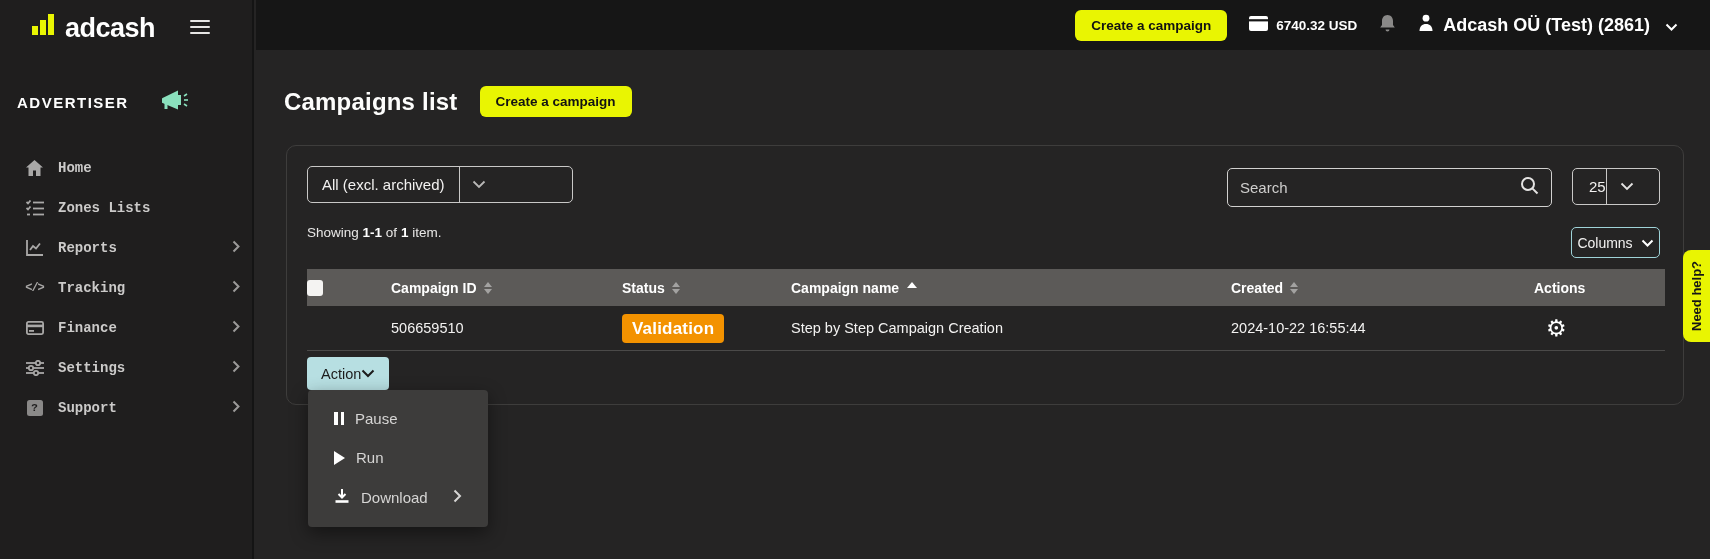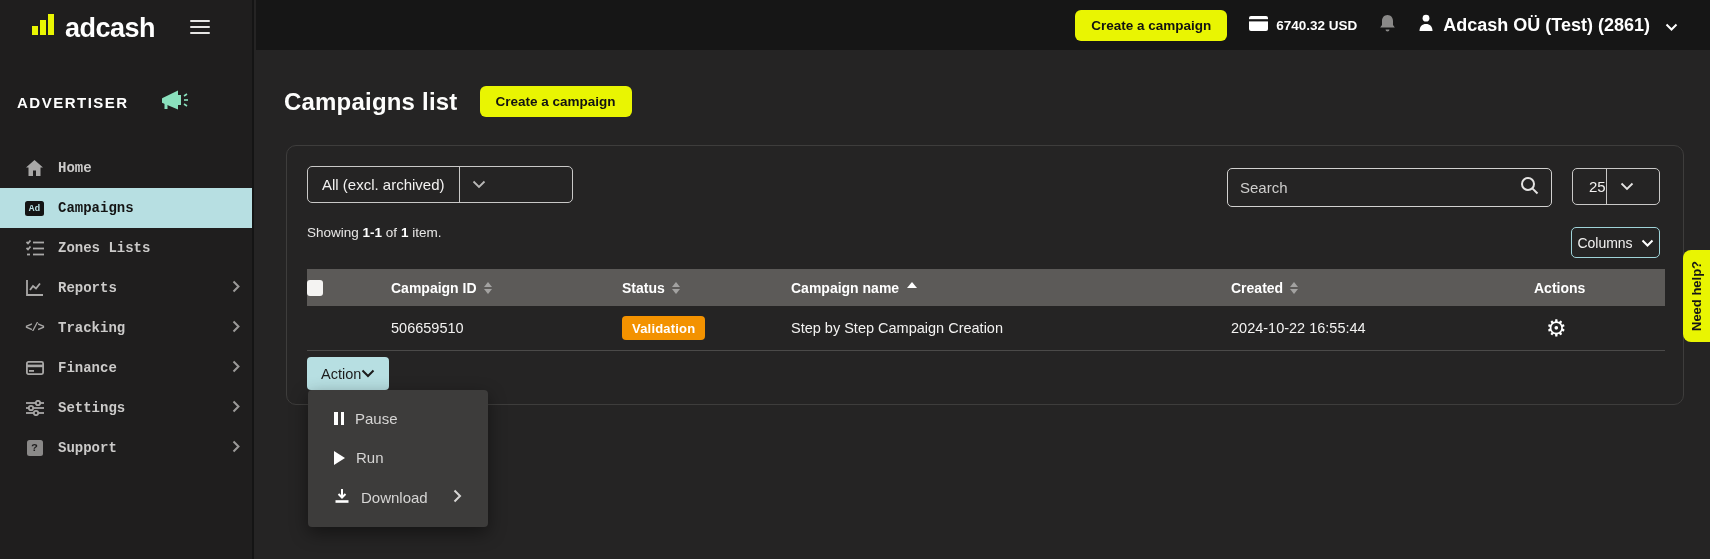--- a/index.html
+++ b/index.html
@@ -106,21 +106,21 @@
   .trow { height:45px; border-bottom:1px solid #4b4a49; font-size:14.5px; color:#f3f2f1; }
   .th { display:flex; align-items:center; cursor:pointer; }
   .cb { width:16px; height:16px; border-radius:3px; cursor:pointer; }
   .cb-head { background:#f4f3f2; }
   .cb-row { background:#8f8e8d; width:15px; height:15px; }
   .sort { display:inline-flex; flex-direction:column; gap:2px; margin-left:7px; }
   .sort .up { width:0; height:0; border-left:4.5px solid transparent; border-right:4.5px solid transparent; border-bottom:5px solid #a3a2a1; }
   .sort .down { width:0; height:0; border-left:4.5px solid transparent; border-right:4.5px solid transparent; border-top:5px solid #a3a2a1; }
   .asc-tri { width:0; height:0; border-left:5px solid transparent; border-right:5px solid transparent; border-bottom:6px solid #fff; margin-left:8px; align-self:flex-start; margin-top:2px; }
   .badge {
-    display:inline-block; background:#f39200; color:#fff; font-weight:700; font-size:13px;
+    display:inline-block; background:#f39200; color:#fff; font-weight:700; font-size:17px;
     padding:5px 10px 4px; border-radius:4px; letter-spacing:0.2px;
   }
   .gear { font-size:23px; color:#fff; line-height:1; cursor:pointer; margin-left:12px;
           font-family:"DejaVu Sans", sans-serif; }
 
   
   .action-btn {
     position:absolute; left:20px; top:211px; height:33px; padding:0 14px;
     background:#b7dfe2; color:#1c1c1c; border:none; border-radius:4px;
     font-family:"Liberation Sans",sans-serif; font-size:14.5px;
@@ -190,26 +190,20 @@
 
     <div class="nav-item">
       <span class="nicon">
         <svg width="17" height="16" viewBox="0 0 17 16">
             <path d="M8.5 0 L17 7.5 H14.5 V16 H10 V10.5 H7 V16 H2.5 V7.5 H0 Z" fill="#a9a8a7"></path>
           </svg>
       </span>
       <span>Home</span>
     </div>
 
-    <div class="nav-item active">
-      <span class="nicon">
-          <span class="ad-badge">Ad</span>
-        </span>
-      <span>Campaigns</span>
-    </div>
 
     <div class="nav-item">
       <span class="nicon">
         <svg width="18" height="16" viewBox="0 0 18 16" stroke="#a9a8a7" stroke-width="1.8" fill="none">
           <path d="M0.5 2 L2 3.5 L4.5 0.5"></path>
             <path d="M7 2.5 H18"></path>
           <path d="M0.5 8 L2 9.5 L4.5 6.5"></path>
             <path d="M7 8.5 H18"></path>
           <path d="M1 14.5 H4"></path>
             <path d="M7 14.5 H18"></path>

